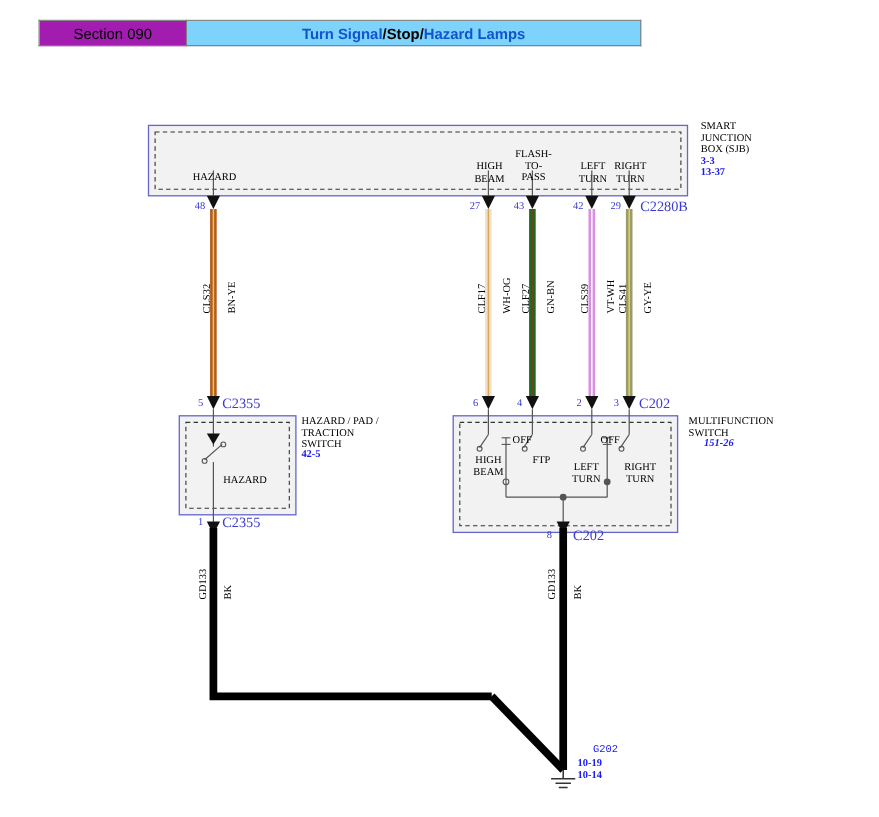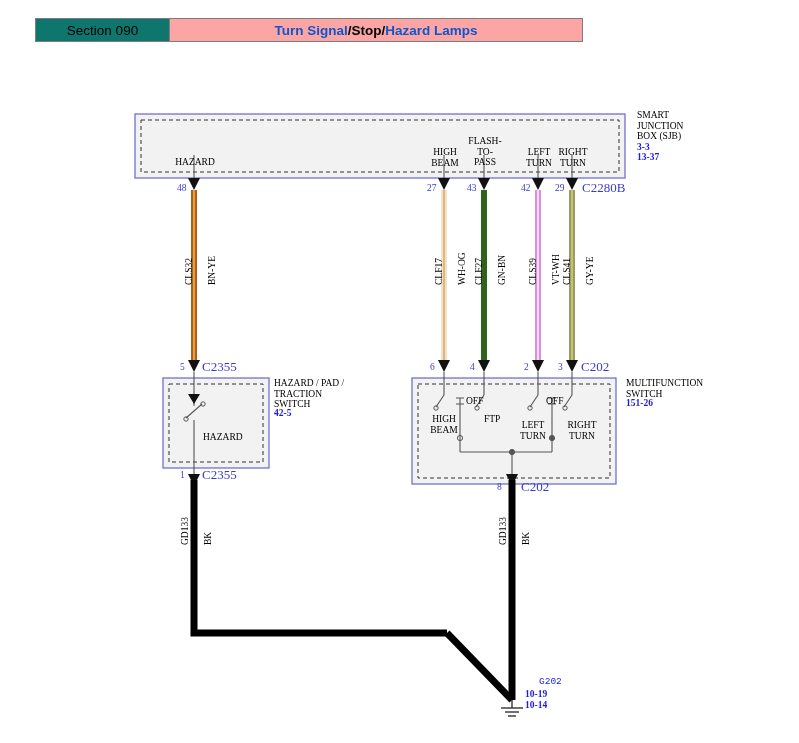--- a/index.html
+++ b/index.html
@@ -4,22 +4,22 @@
 <style>
   html,body{margin:0;padding:0;background:#ffffff;}
   body{width:799px;height:743px;position:relative;
        font-family:"Liberation Serif", serif;color:#000;overflow:hidden;}
 
   
   #header-table{position:absolute;left:35px;top:18px;width:548px;
       border-collapse:collapse;}
   #header-table td{border:1px solid #7d7d7d;height:22px;padding:0 4px;
       font-family:"Liberation Sans", sans-serif;font-size:13.5px;text-align:center;}
-  .hdr-left{width:125px;background:#0f766e;}
-  .hdr-right{background:#fca5a5;}
+  .hdr-left{width:125px;background:#a21caf;}
+  .hdr-right{background:#7dd3fc;}
   .row2 .hdr-left{background:#ffffff;}
   .row2 .hdr-right{background:#ffffff;}
   .blue{color:#1155cc;}
   .bold{font-weight:bold;}
 
   
   #diagram{position:absolute;left:0;top:0;width:799px;height:743px;}
   #diagram svg{position:absolute;left:0;top:0;}
 
   .lbl{position:absolute;font-family:"Liberation Serif", serif;
@@ -240,21 +240,21 @@
 TURN</div>
   <div class="lbl" style="left:546px;top:396px;">OFF</div>
   <div class="lbl c" style="left:560px;top:420px;width:44px;">RIGHT
 TURN</div>
 
   <div class="lbl pin" style="left:497px;top:482px;">8</div>
   <div class="lbl conn" style="left:521px;top:482px;">C202</div>
 
   <div class="lbl" style="left:626px;top:378px;">MULTIFUNCTION
 SWITCH</div>
-  <div class="lbl link" style="left:626px;top:398px;">151-26</div>
+  <div class="lbl link" style="left:640px;top:398px;font-style:italic;">151-26</div>
 
   <div class="vlbl" style="left:180px;top:545px;">GD133</div>
   <div class="vlbl" style="left:203px;top:545px;">BK</div>
   <div class="vlbl" style="left:498px;top:545px;">GD133</div>
   <div class="vlbl" style="left:521px;top:545px;">BK</div>
 
   <div class="lbl blue" style="left:539px;top:677px;font-family:Liberation Mono, monospace;">G202</div>
   <div class="lbl link" style="left:525px;top:689px;">10-19</div>
   <div class="lbl link" style="left:525px;top:700px;">10-14</div>
 

